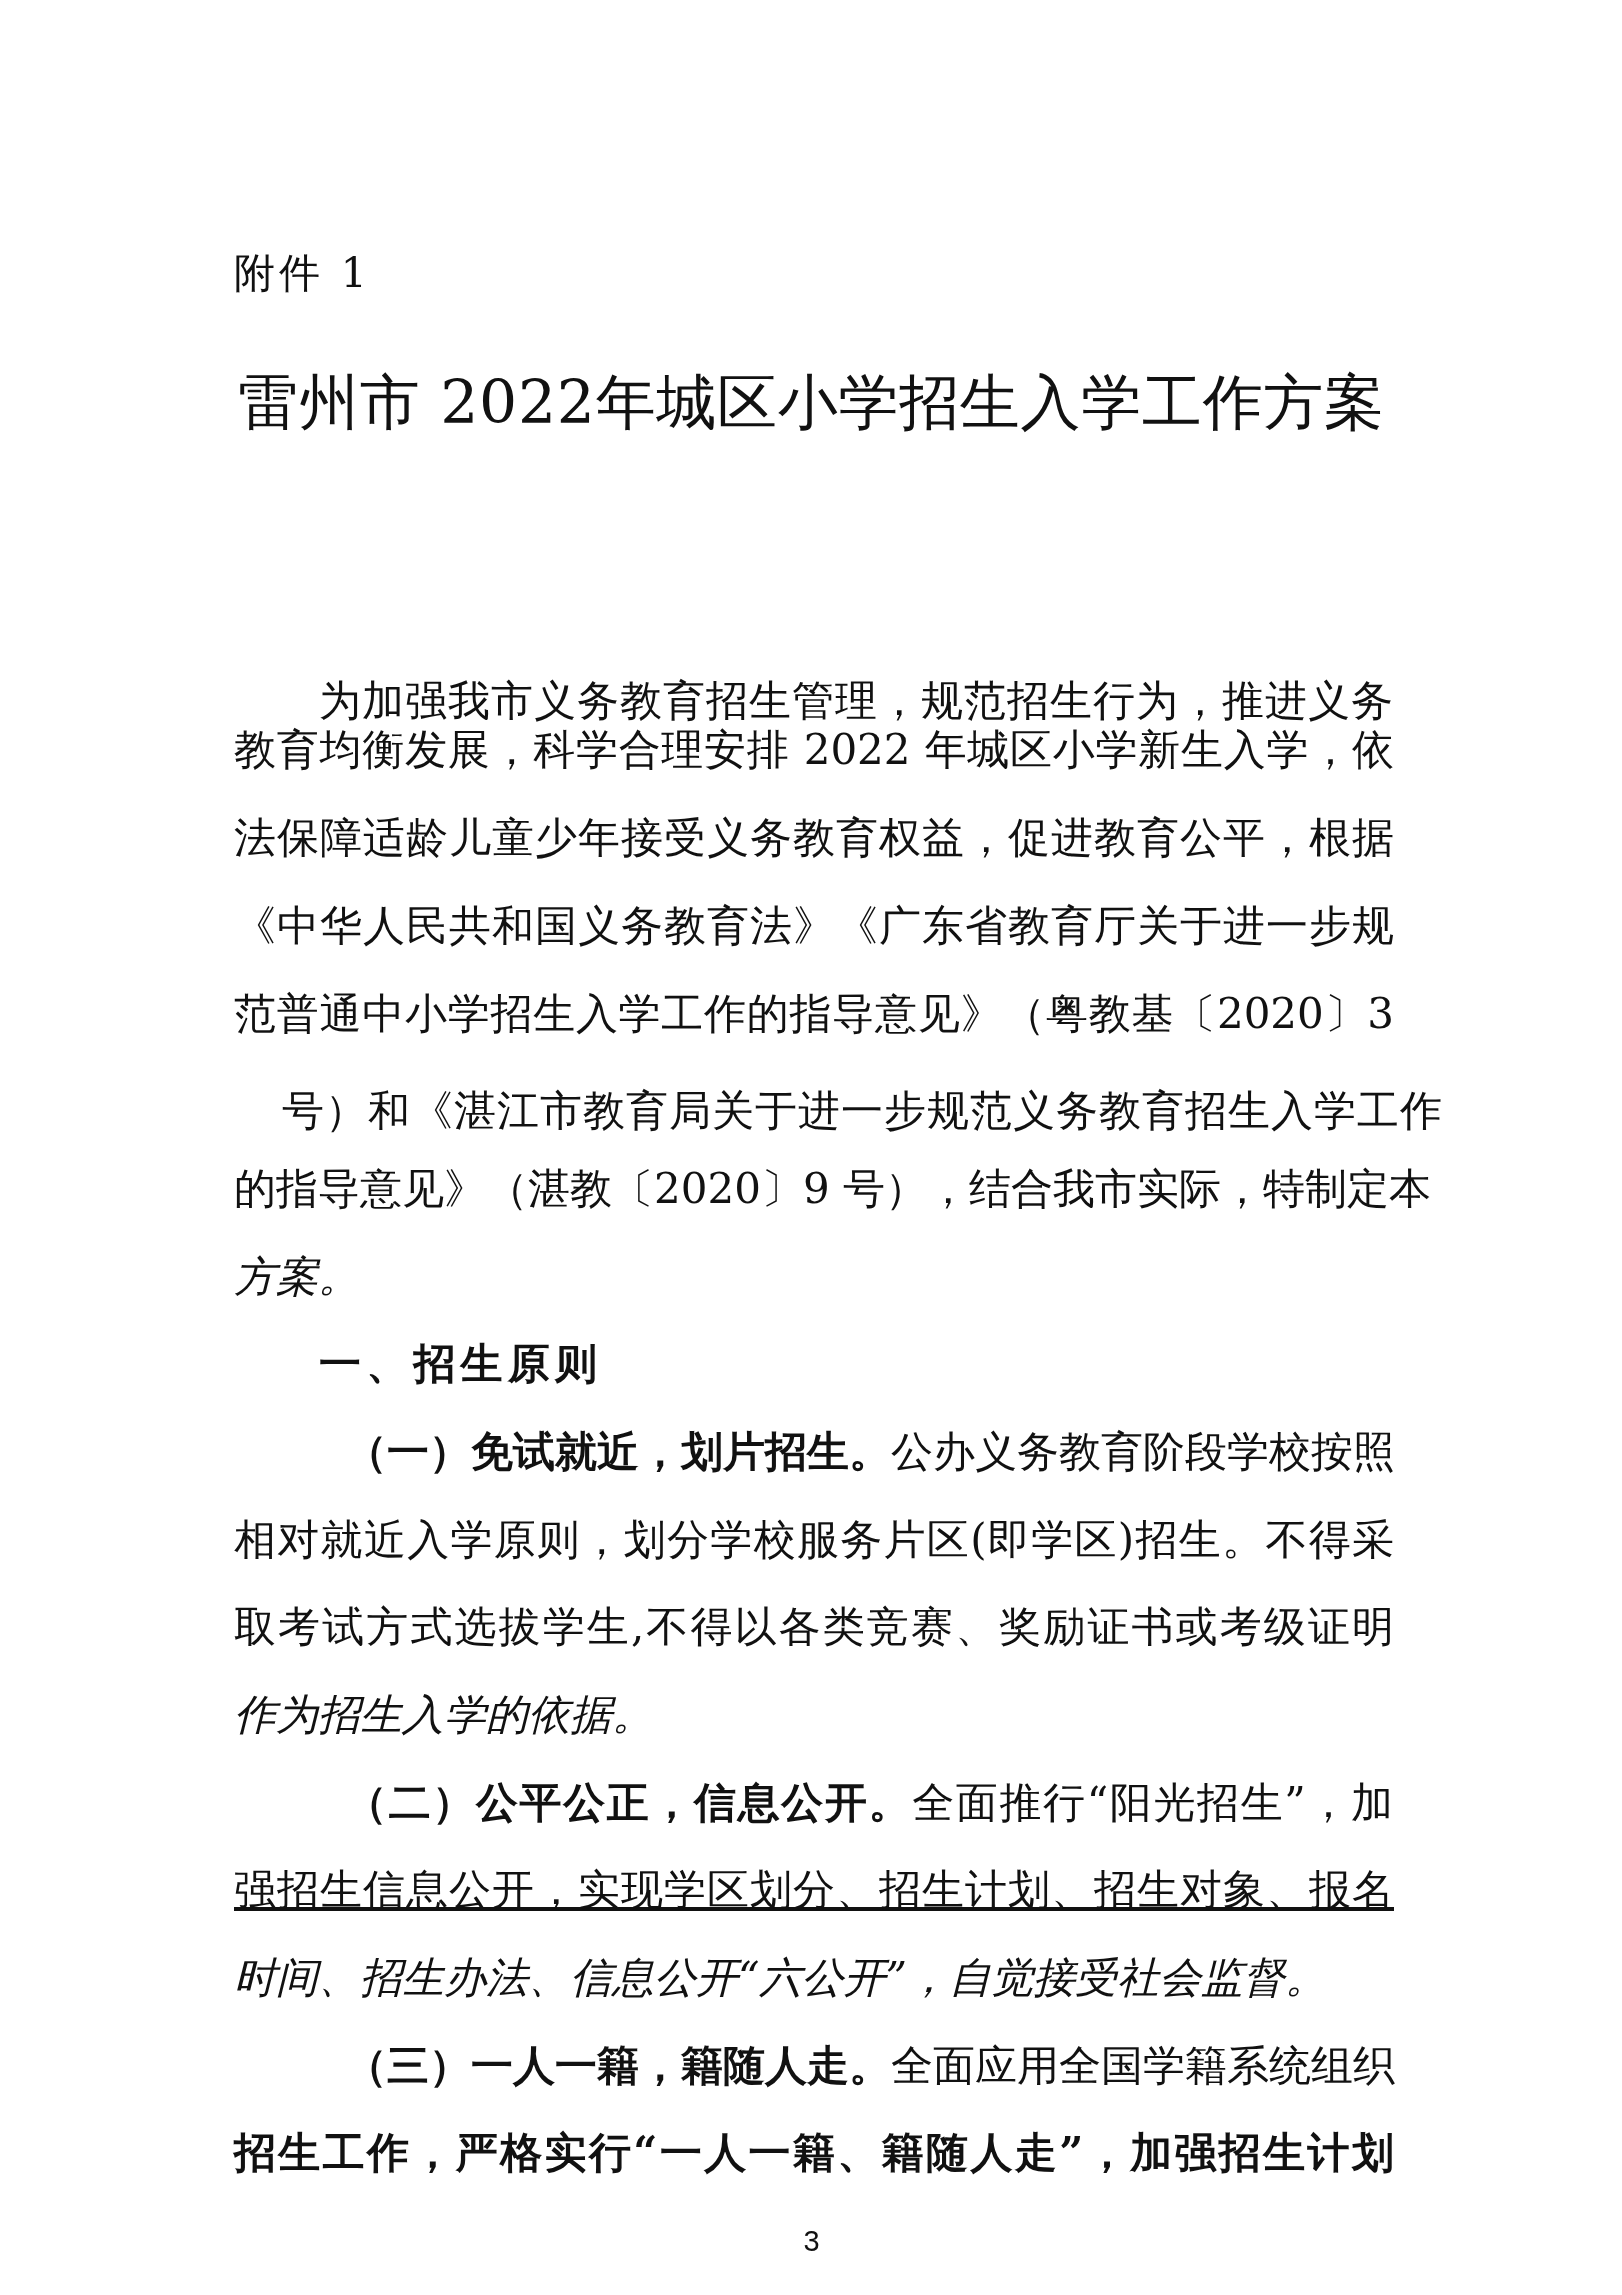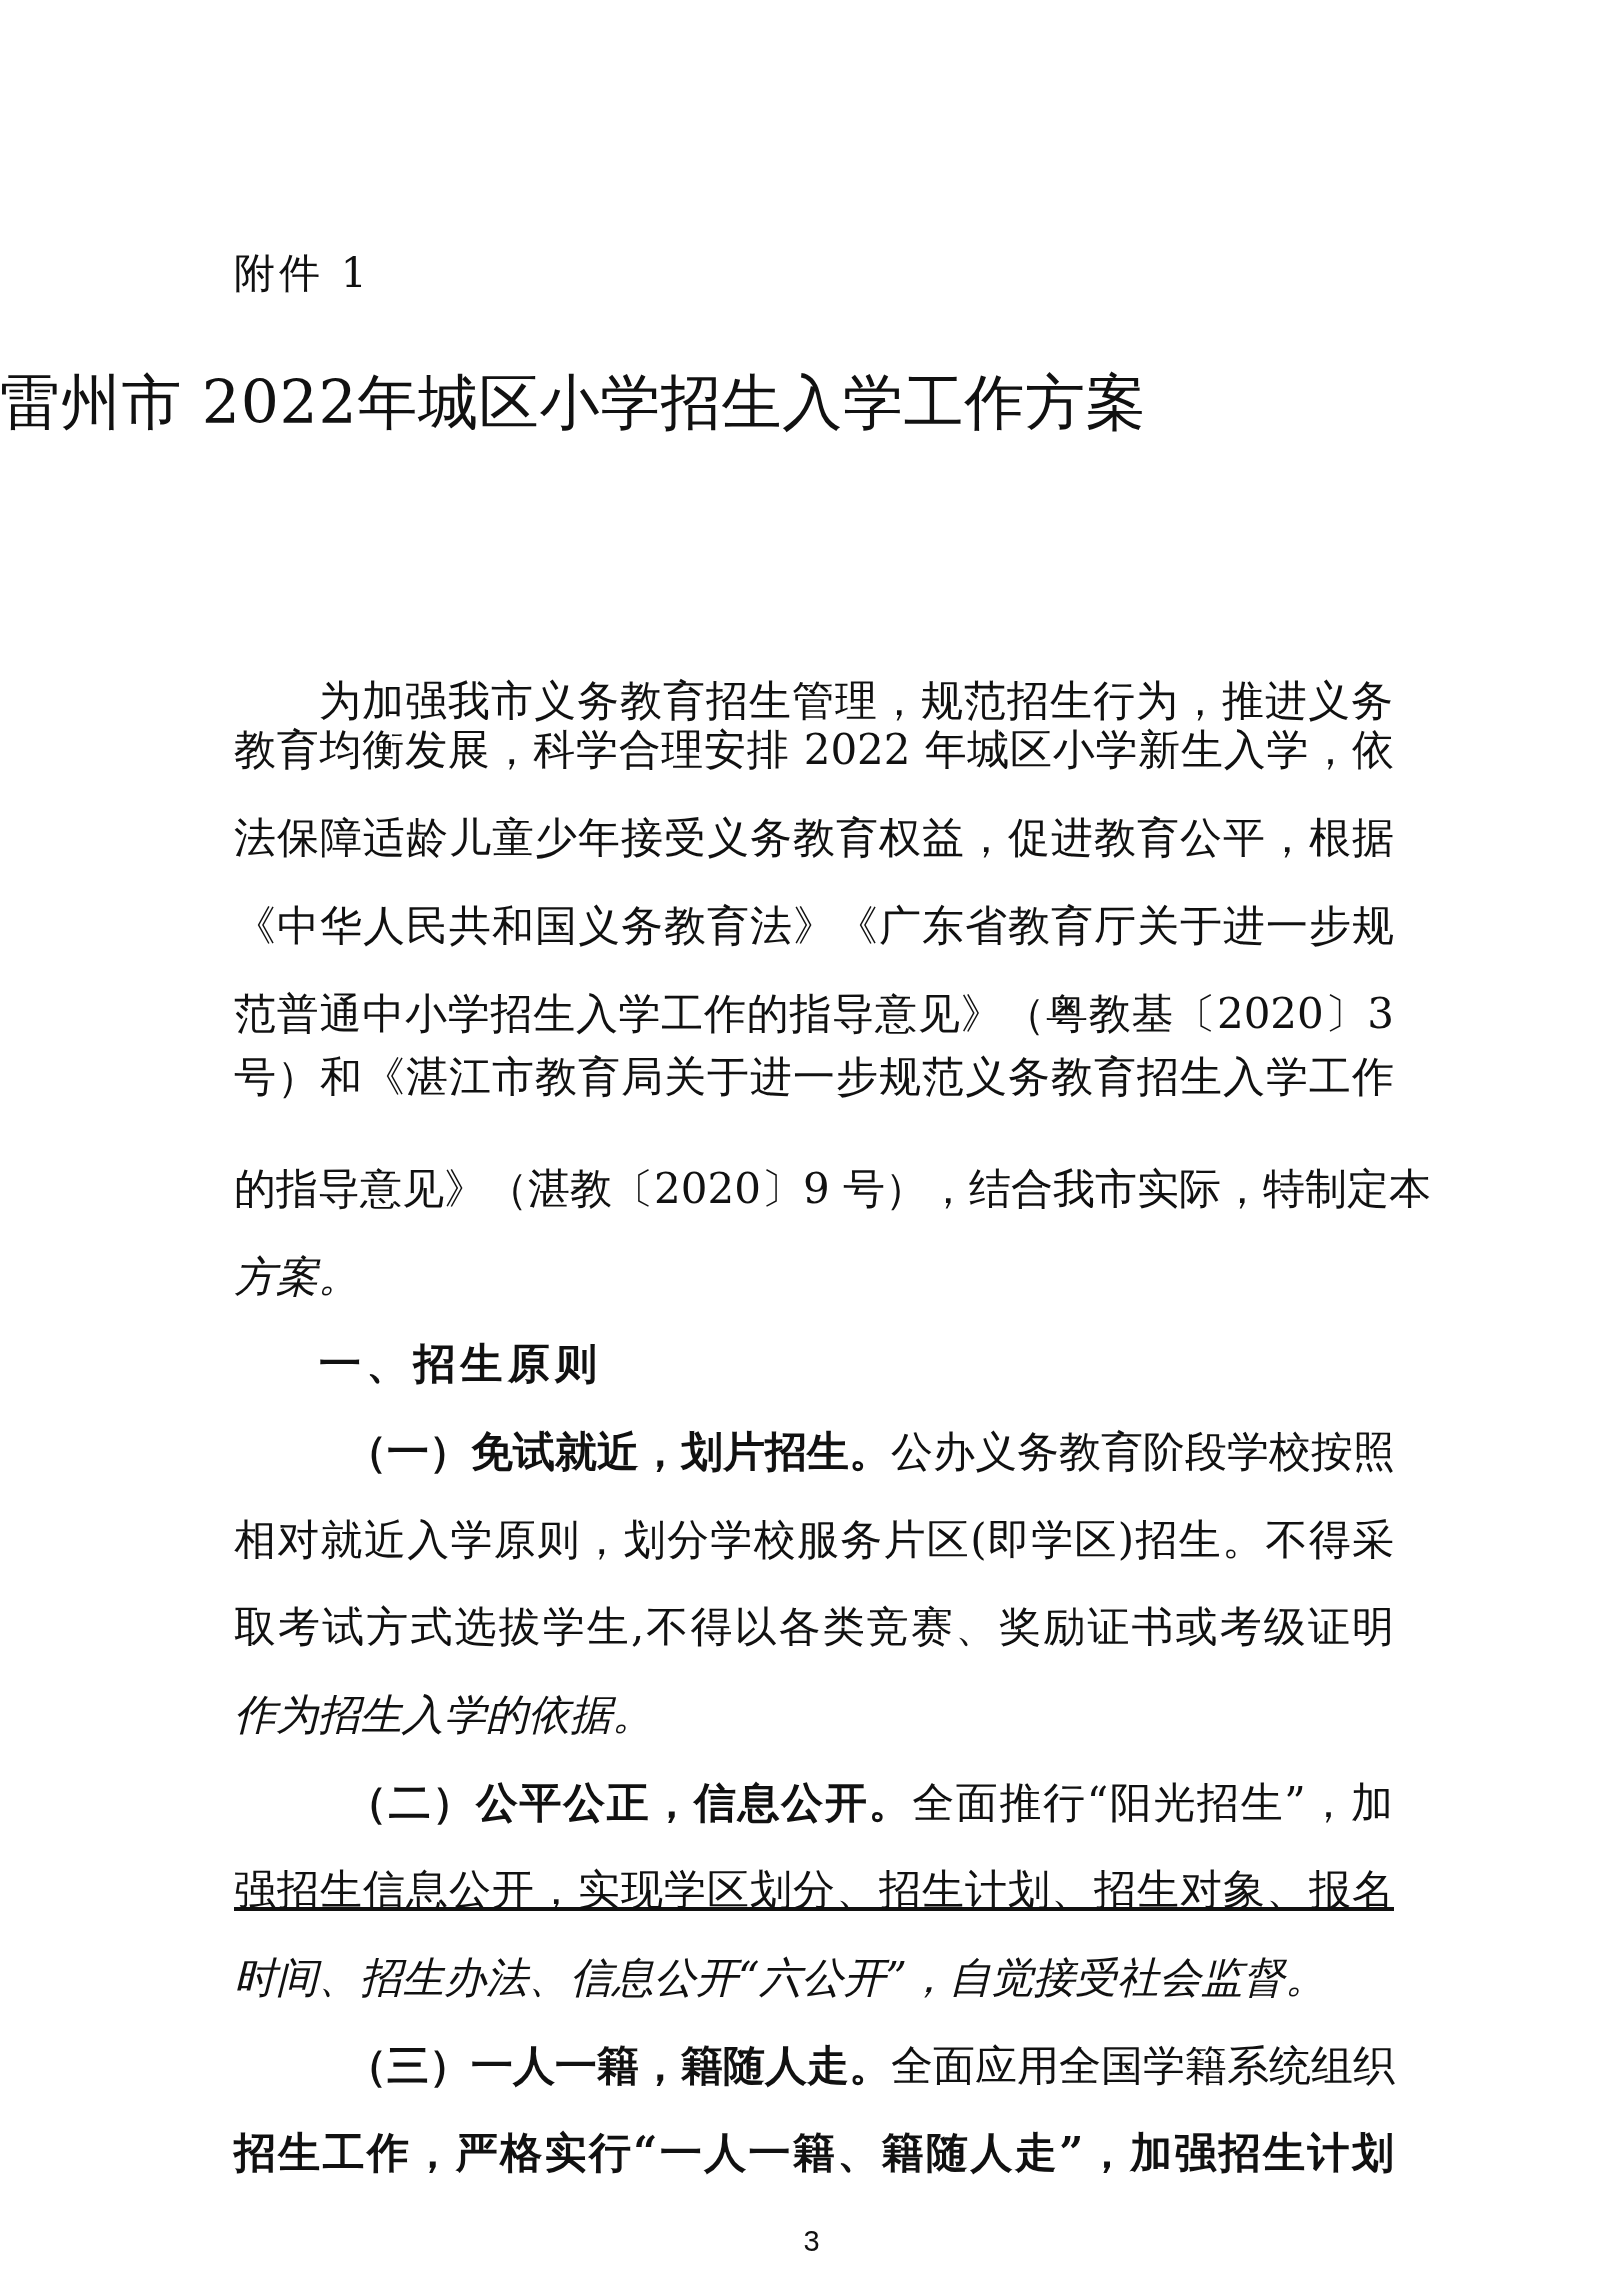--- a/index.html
+++ b/index.html
@@ -29,20 +29,21 @@
     font-size: 41px;
     line-height: 52px;
     letter-spacing: 3.9px;
     white-space: nowrap;
   }
   .doc-title {
     position: absolute;
     left: 0;
     width: 1623px;
     top: 363px;
+    text-align: center;
     font-size: 60px;
     line-height: 79px;
     letter-spacing: 0.7px;
     white-space: nowrap;
   }
   .doc-subtitle {
     position: absolute;
     left: 0;
     width: 1623px;
     top: 481px;
@@ -105,21 +106,21 @@
 
   <div class="doc-title">雷州市  2022年城区小学招生入学工作方案</div>
 
 
   <div>
     <div class="line indent" style="top:633px;margin-top:38px;">为加强我市义务教育招生管理，规范招生行为，推进义务</div>
     <div class="line" style="top:720px;">教育均衡发展，科学合理安排 2022 年城区小学新生入学，依</div>
     <div class="line" style="top:808px;">法保障适龄儿童少年接受义务教育权益，促进教育公平，根据</div>
     <div class="line" style="top:896px;">《中华人民共和国义务教育法》《广东省教育厅关于进一步规</div>
     <div class="line" style="top:984px;">范普通中小学招生入学工作的指导意见》（粤教基〔2020〕3</div>
-    <div class="line" style="top:1047px;">号）和《湛江市教育局关于进一步规范义务教育招生入学工作</div>
+    <div class="line" style="top:1081px;margin-left:48px;">号）和《湛江市教育局关于进一步规范义务教育招生入学工作</div>
     <div class="line" style="top:1159px;">的指导意见》（湛教〔2020〕9 号），结合我市实际，特制定本</div>
     <div class="line last" style="top:1247px;">方案。</div>
   </div>
 
   <div class="heading" style="top:1334px;">一、招生原则</div>
 
   <div>
     <div class="line indent" style="top:1422px;">
       <span class="bold-lead">（一）免试就近，划片招生。</span><span>公办义务教育阶段学校按照</span>
     </div>

